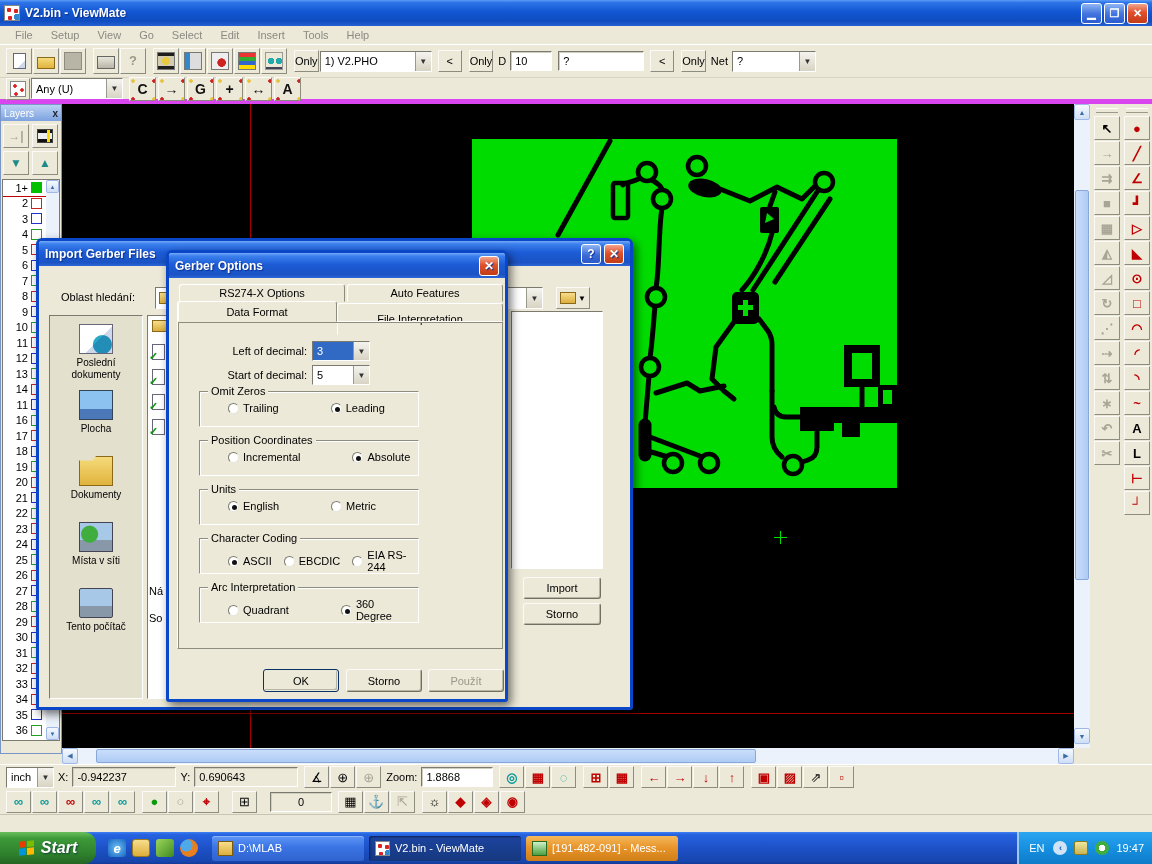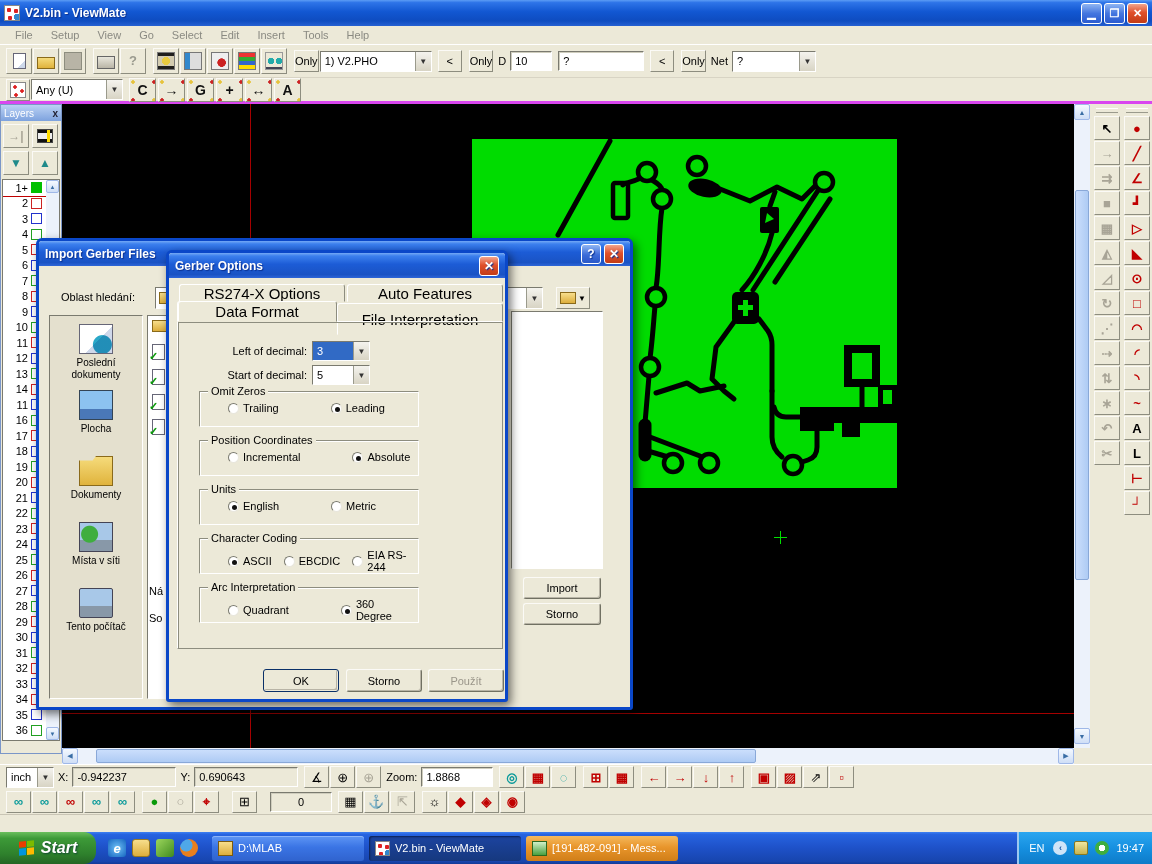--- a/index.html
+++ b/index.html
@@ -27,21 +27,21 @@
 
   
   .menubar { position:absolute; left:0; top:26px; width:1152px; height:19px; background:#ECE9D8;
     display:flex; align-items:center; padding-left:6px; border-bottom:1px solid #fff; }
   .menu-item { color:#8a8a82; padding:2px 9px; }
 
   
   .toolbar1 { position:absolute; left:0; top:45px; width:1152px; height:33px; background:#ECE9D8;
     display:flex; align-items:center; border-bottom:1px solid #d8d4c4; }
   .toolbar2 { position:absolute; left:0; top:78px; width:1152px; height:26px; background:#ECE9D8;
-    display:flex; align-items:center; border-bottom:3px solid #d946ef; }
+    display:flex; align-items:center; border-bottom:5px solid #d946ef; }
   .tbtn { height:26px; min-width:26px; display:flex; align-items:center; justify-content:center;
     background:#ECE9D8; border:1px solid; border-color:#fbfaf6 #8d8d7f #8d8d7f #fbfaf6; margin-right:1px; }
   .tbtn.small { height:22px; min-width:24px; }
   .tlabel { padding:0 4px; }
   .tfield { background:#fff; border:1px solid; border-color:#7a7a6f #fff #fff #7a7a6f;
     box-shadow:inset 1px 1px 0 #cfcdbd; height:20px; display:flex; align-items:center; padding:0 4px; }
   .combo { display:flex; height:21px; border:1px solid; border-color:#7a7a6f #fff #fff #7a7a6f; background:#fff; align-items:stretch; }
   .combo .cval { flex:1; display:flex; align-items:center; padding:0 4px; background:#fff; }
   .combo .carr { width:16px; background:linear-gradient(180deg,#F4F3EE,#D8D4C4); border-left:1px solid #9a9a8c;
     display:flex; align-items:center; justify-content:center; font-size:8px; color:#333; }
@@ -217,21 +217,21 @@
     border:1px solid; border-color:#7a7a6f #fff #fff #7a7a6f; }
   .dlg-btn { position:absolute; width:78px; height:22px; background:#ECE9D8;
     border:1px solid; border-color:#fbfaf6 #707062 #707062 #fbfaf6; box-shadow:inset -1px -1px 0 #b8b4a6;
     display:flex; align-items:center; justify-content:center; border-radius:3px; }
   #btn-import { left:484px; top:336px; }
   #btn-storno-imp { left:484px; top:362px; }
   .partial-label { position:absolute; left:110px; }
 
   
   .tab { position:absolute; height:18px; background:#ECE9D8; border:1px solid; border-color:#fff #8d8d7f #ECE9D8 #fff;
-    border-radius:3px 3px 0 0; display:flex; align-items:center; justify-content:center; font-size:15px; }
+    border-radius:3px 3px 0 0; display:flex; align-items:center; justify-content:center; font-size:11px; }
   #tab-rs274 { left:10px; top:31px; width:166px; }
   #tab-auto { left:178px; top:31px; width:156px; }
   #tab-fileinterp { left:168px; top:50px; width:166px; height:32px; }
   #tab-dataformat { left:8px; top:48px; width:160px; height:21px; border-color:#fff #8d8d7f transparent #fff; z-index:2;
     box-shadow:1px 0 0 #fff inset; }
   .tabpanel { position:absolute; left:8px; top:68px; width:326px; height:328px;
     border:1px solid; border-color:#fff #8d8d7f #8d8d7f #fff; box-shadow:1px 1px 0 #8d8d7f inset; }
   .fmt-label { position:absolute; width:130px; text-align:right; }
   .fmt-combo { position:absolute; width:58px; height:20px; }
   .cval.selblue { background:#316AC5; color:#fff; }

